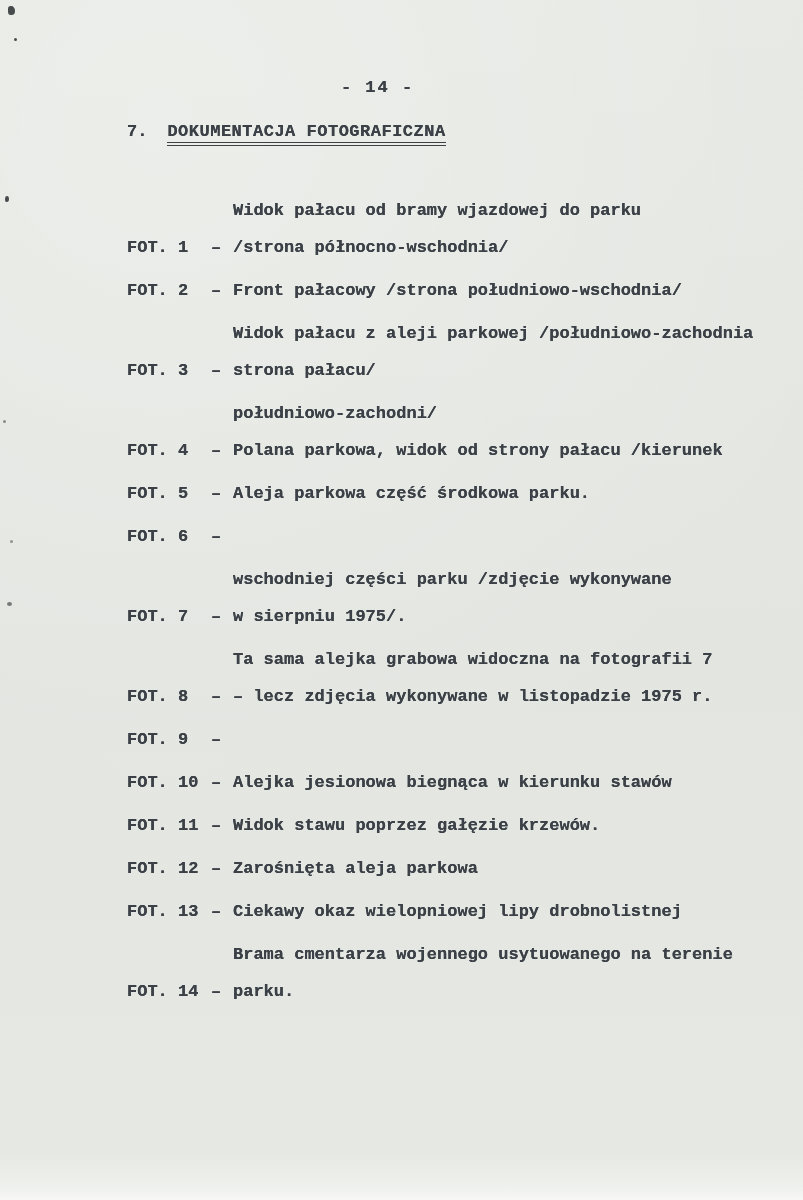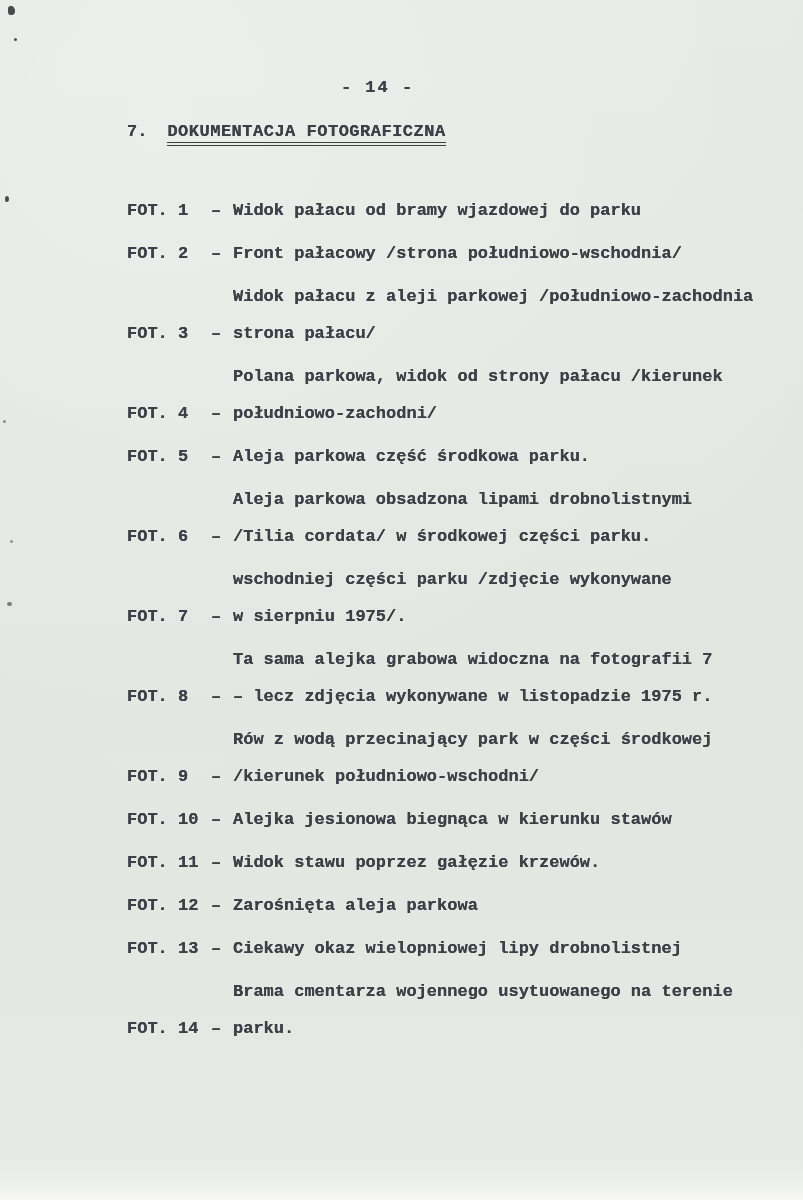--- a/index.html
+++ b/index.html
@@ -102,20 +102,21 @@
     <span class="heading-index">7.</span>
     <span class="heading-title">DOKUMENTACJA FOTOGRAFICZNA</span>
   </div>
 
   <div class="photo-list">
   <div class="fot-item">
     <span class="fot-label">FOT. 1</span>
     <span class="fot-dash">–</span>
     <div class="fot-text">
           <div class="fot-line">Widok pałacu od bramy wjazdowej do parku</div>
+          <div class="fot-line">/strona północno-wschodnia/</div>
         </div>
   </div>
 
   <div class="fot-item">
     <span class="fot-label">FOT. 2</span>
     <span class="fot-dash">–</span>
     <div class="fot-text">
           <div class="fot-line">Front pałacowy /strona południowo-wschodnia/</div>
         </div>
   </div>
@@ -126,40 +127,36 @@
     <div class="fot-text">
           <div class="fot-line">Widok pałacu z aleji parkowej /południowo-zachodnia</div>
           <div class="fot-line">strona pałacu/</div>
         </div>
   </div>
 
   <div class="fot-item">
     <span class="fot-label">FOT. 4</span>
     <span class="fot-dash">–</span>
     <div class="fot-text">
+          <div class="fot-line">południowo-zachodni/</div>
           <div class="fot-line">Polana parkowa, widok od strony pałacu /kierunek</div>
-          <div class="fot-line">południowo-zachodni/</div>
         </div>
   </div>
 
   <div class="fot-item">
     <span class="fot-label">FOT. 5</span>
     <span class="fot-dash">–</span>
     <div class="fot-text">
           <div class="fot-line">Aleja parkowa część środkowa parku.</div>
         </div>
   </div>
 
   <div class="fot-item">
     <span class="fot-label">FOT. 6</span>
     <span class="fot-dash">–</span>
-    <div class="fot-text">
-          <div class="fot-line">Aleja parkowa obsadzona lipami drobnolistnymi</div>
-          <div class="fot-line">/Tilia cordata/ w środkowej części parku.</div>
-        </div>
   </div>
 
   <div class="fot-item">
     <span class="fot-label">FOT. 7</span>
     <span class="fot-dash">–</span>
     <div class="fot-text">
           <div class="fot-line">wschodniej części parku /zdjęcie wykonywane</div>
           <div class="fot-line">w sierpniu 1975/.</div>
         </div>
   </div>
@@ -169,24 +166,20 @@
     <span class="fot-dash">–</span>
     <div class="fot-text">
           <div class="fot-line">Ta sama alejka grabowa widoczna na fotografii 7</div>
           <div class="fot-line">– lecz zdjęcia wykonywane w listopadzie 1975 r.</div>
         </div>
   </div>
 
   <div class="fot-item">
     <span class="fot-label">FOT. 9</span>
     <span class="fot-dash">–</span>
-    <div class="fot-text">
-          <div class="fot-line">Rów z wodą przecinający park w części środkowej</div>
-          <div class="fot-line">/kierunek południowo-wschodni/</div>
-        </div>
   </div>
 
   <div class="fot-item">
     <span class="fot-label">FOT. 10</span>
     <span class="fot-dash">–</span>
     <div class="fot-text">
           <div class="fot-line">Alejka jesionowa biegnąca w kierunku stawów</div>
         </div>
   </div>
 

